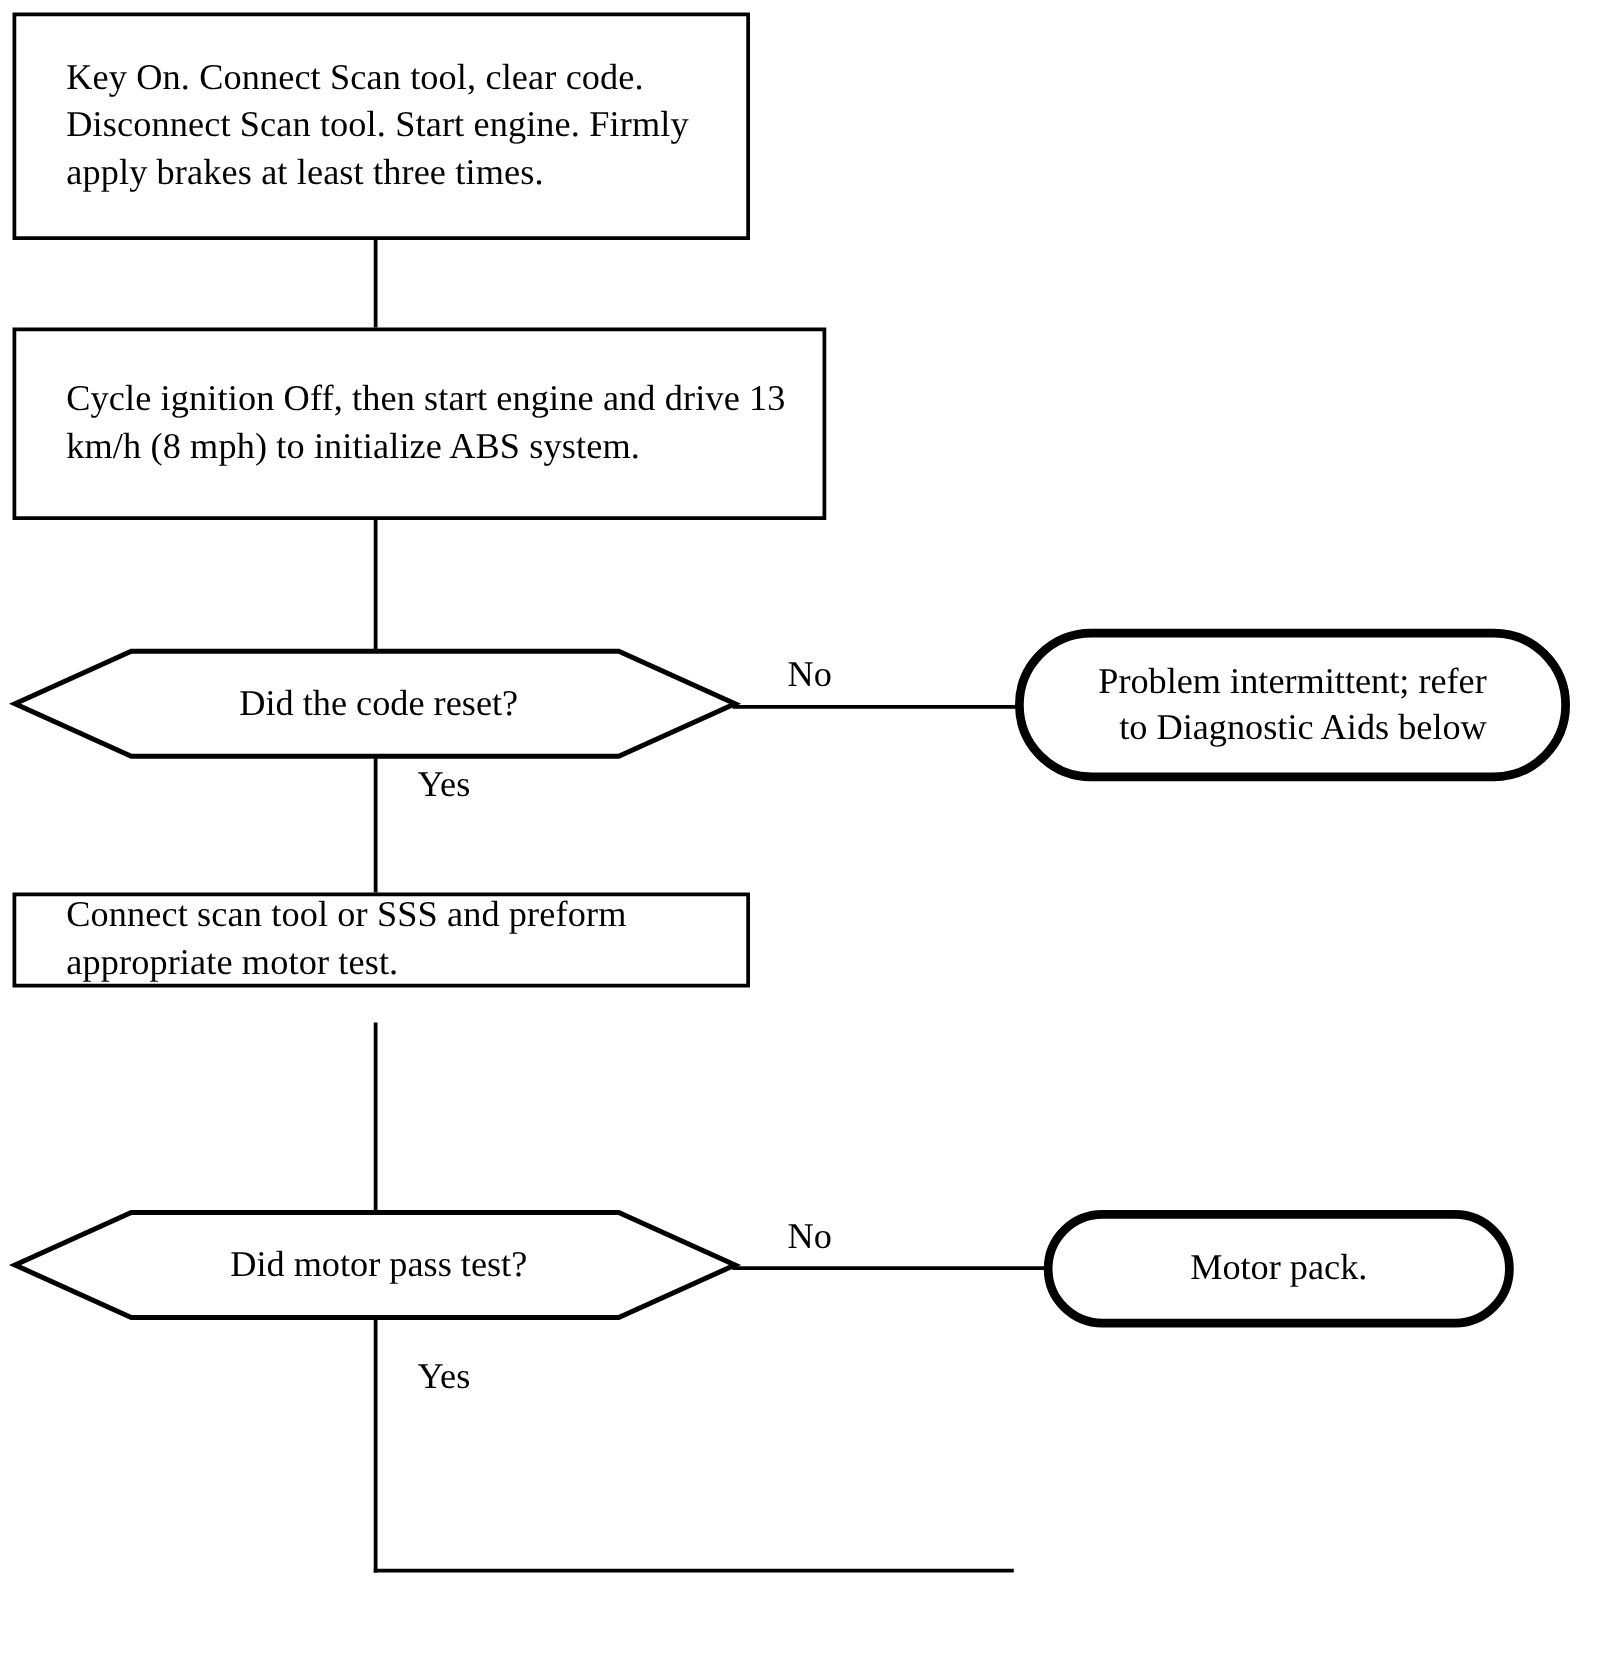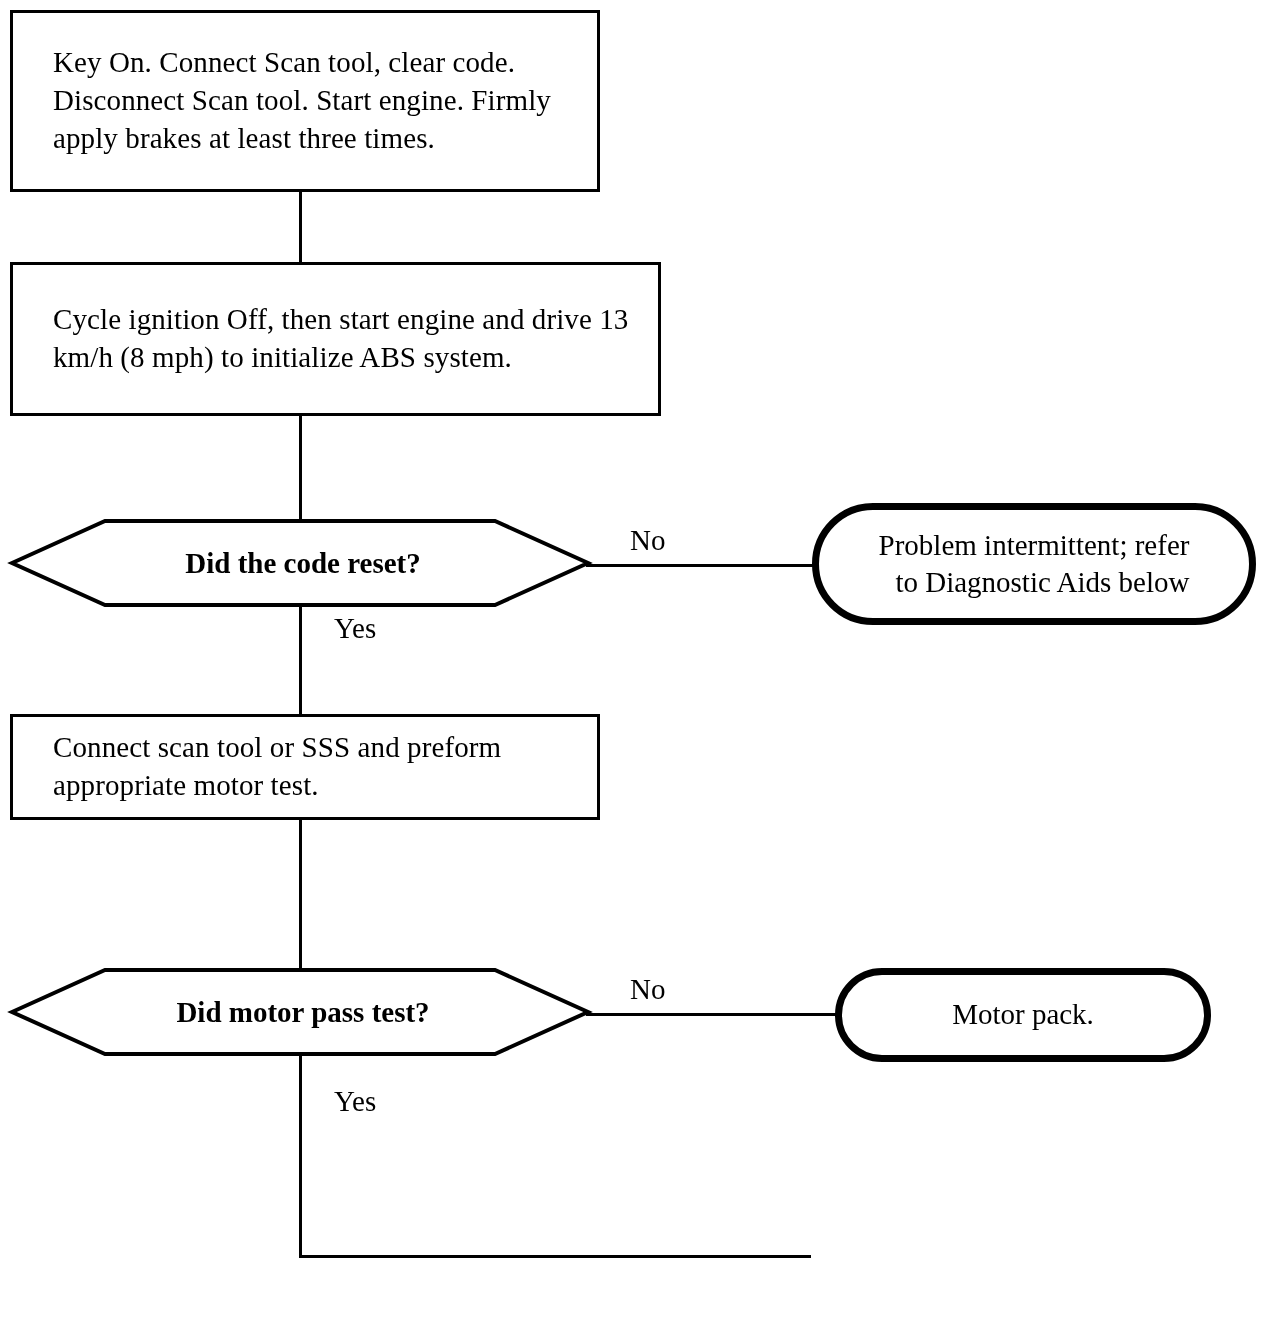--- a/index.html
+++ b/index.html
@@ -29,21 +29,20 @@
   .proc .txt {
     font-size: 29px;
     line-height: 1.30;
     padding: 0 14px 0 40px;
     letter-spacing: 0.1px;
   }
 
   
   .decision {
     position: absolute;
-    font-weight: bold;
   }
   .decision svg {
     display: block;
     position: absolute;
     left: 0;
     top: 0;
     overflow: visible;
   }
   .decision .dlabel {
     position: absolute;
@@ -125,21 +124,21 @@
   <div class="terminal" style="left:812px; top:503px; width:444px; height:122px; border-radius:61px;">
     <div class="txt">
       <span>Problem intermittent; refer</span><br>
       <span>to Diagnostic Aids below</span>
     </div>
   </div>
 
   <div class="vline" style="left:299px; top:604px; height:112px;"></div>
   <div class="branch" style="left:334px; top:612px;">Yes</div>
 
-  <div class="proc" style="left:10px; top:714px; width:590px; height:106px;">
+  <div class="proc" style="left:10px; top:714px; width:590px; height:76px;">
     <div class="txt">Connect scan tool or SSS and preform appropriate motor test.</div>
   </div>
 
   <div class="vline" style="left:299px; top:818px; height:152px;"></div>
 
   <div class="decision" style="left:10px; top:968px; width:580px; height:88px;">
     <svg width="580" height="88" viewBox="0 0 580 88">
       <polygon points="2,44 95,2 485,2 578,44 485,86 95,86" fill="#ffffff" stroke="#000000" stroke-width="4" stroke-linejoin="miter"></polygon>
     </svg>
     <div class="dlabel">Did motor pass test?</div>

